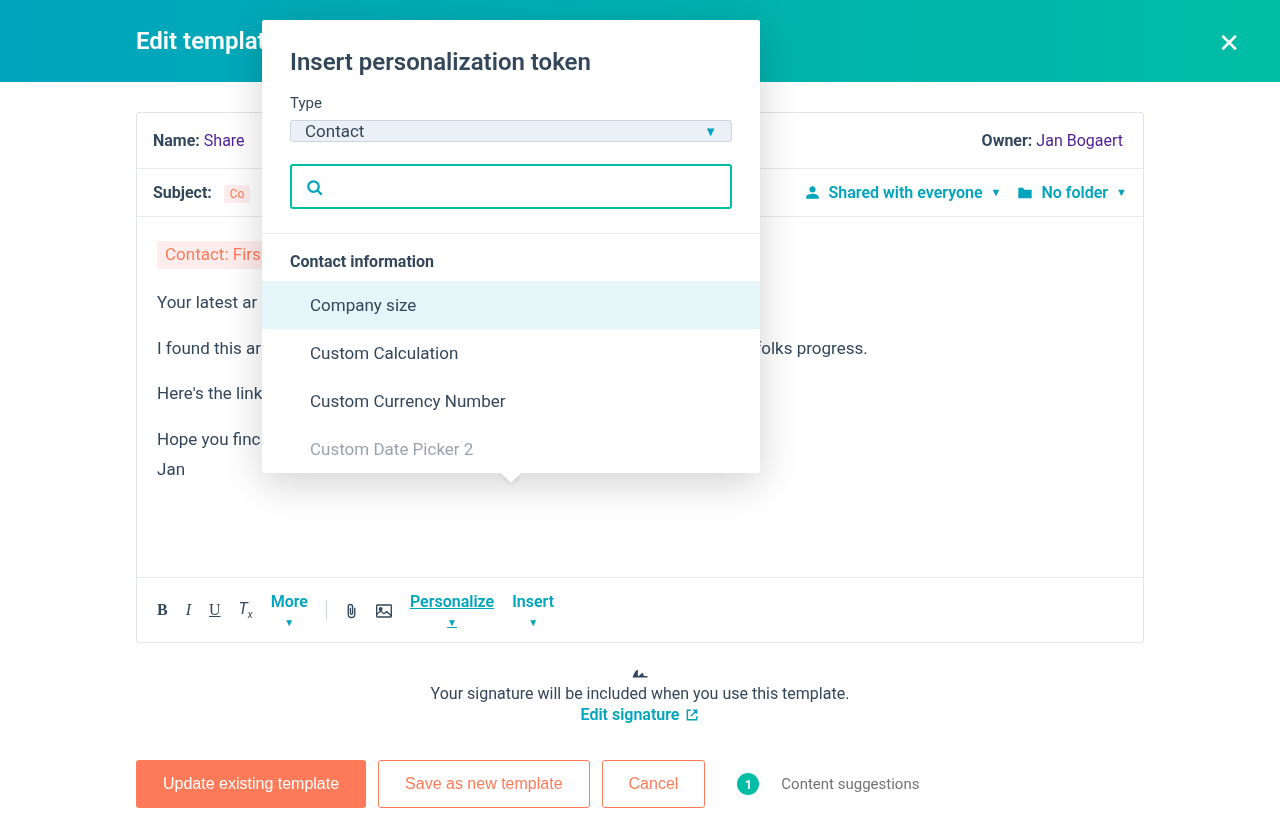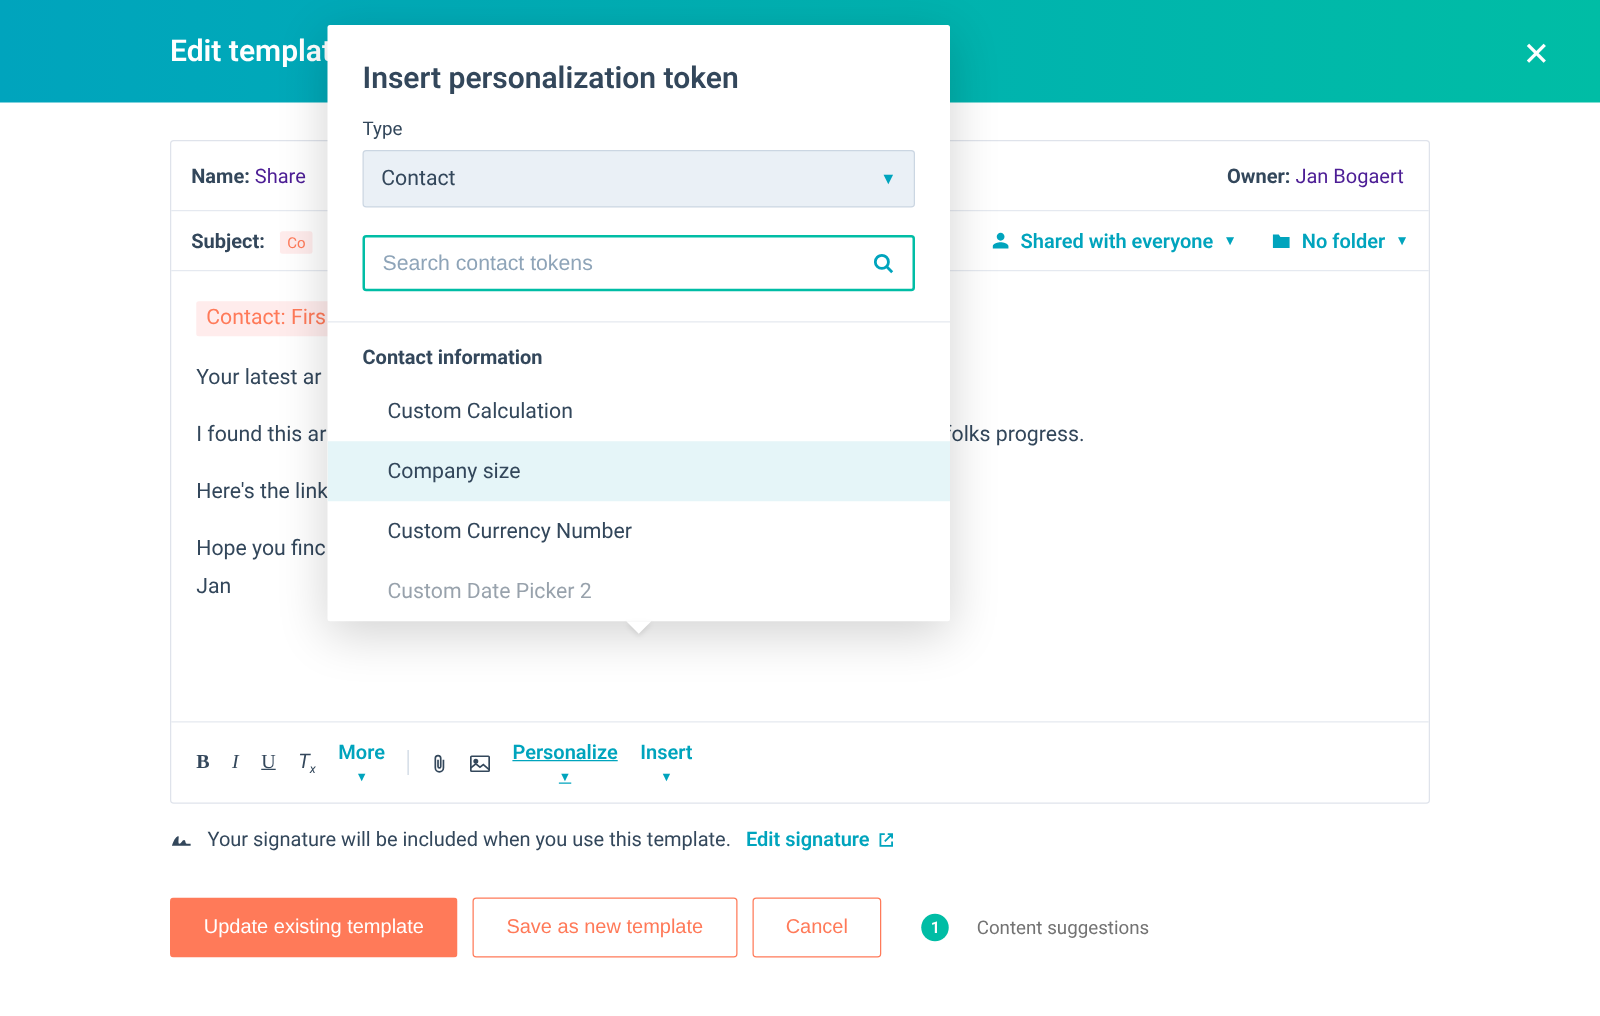--- a/index.html
+++ b/index.html
@@ -12,53 +12,53 @@
 .panel { margin: 30px 136px 0; border: 1px solid #dfe3eb; border-radius: 3px; background: #fff; }
 .row1 { display: flex; justify-content: space-between; padding: 18px 0; border-bottom: 1px solid #e5e9f0; }
 .row1 .left { padding-left: 16px; }
 .row1 .right { padding-right: 20px; }
 .label-strong { font-weight: 700; color: #33475b; }
 .label-val { color: #4c1d95; }
 .row2 { display: flex; justify-content: space-between; align-items: center; padding: 14px 16px; border-bottom: 1px solid #e5e9f0; }
 .token-pill { background: #ffecec; color: #ff7a59; padding: 2px 6px; border-radius: 2px; font-size: 12px; }
 .teal-link { color: #00a4bd; font-weight: 600; display: inline-flex; align-items: center; gap: 8px; cursor: pointer; }
 .teal-link .chev { font-size: 11px; color: #00a4bd; }
-.row2-right { display: flex; gap: 28px; justify-content: center; }
+.row2-right { display: flex; gap: 16px; justify-content: center; }
 
 .body-area { padding: 24px 20px 18px; color: #33475b; font-size: 17px; line-height: 1.4; min-height: 360px; }
 .body-area p { margin-bottom: 22px; }
 .token-pill2 { background: #ffecec; color: #ff7a59; padding: 2px 8px; border-radius: 2px; display: inline-block; }
 
 .toolbar { border-top: 1px solid #e5e9f0; padding: 14px 20px; display: flex; align-items: center; gap: 18px; color: #33475b; }
 .tb-btn { cursor: pointer; font-size: 16px; color: #33475b; }
 .tb-bold { font-weight: 800; font-family: Georgia, serif; }
 .tb-italic { font-style: italic; font-family: Georgia, serif; }
 .tb-under { text-decoration: underline; font-family: Georgia, serif; }
 .tb-tx { font-style: italic; position: relative; }
 .tb-sep { width: 1px; height: 20px; background: #cbd6e2; }
 .tb-teal { color: #00a4bd; font-weight: 600; display: inline-flex; align-items: center; gap: 6px; flex-direction: column; }
 .tb-teal.active { text-decoration: underline; }
 
-.sig-row { margin: 18px 136px 0; display: flex; align-items: center; gap: 12px; color: #33475b; font-size: 16px; }
+.sig-row { margin: 18px 136px 0; display: flex; align-items: center; gap: 2px; color: #33475b; font-size: 16px; flex-direction: column; }
 .sig-icon { font-size: 18px; }
 .sig-link { color: #00a4bd; font-weight: 600; cursor: pointer; display: inline-flex; align-items: center; gap: 6px; }
 
 .actions { margin: 36px 136px 0; display: flex; align-items: center; gap: 12px; }
 .btn { padding: 14px 26px; border-radius: 3px; font-size: 16px; font-weight: 500; cursor: pointer; border: 1px solid transparent; }
 .btn-primary { background: #ff7a59; color: #fff; }
 .btn-outline { background: #fff; color: #ff7a59; border-color: #ff7a59; }
 .badge { width: 22px; height: 22px; border-radius: 50%; background: #00bda5; color: #fff; display: inline-flex; align-items: center; justify-content: center; font-size: 13px; font-weight: 600; margin-left: 20px; }
 .suggestions { color: #737373; font-size: 15px; margin-left: 10px; }
 
 
 .popover { position: absolute; left: 262px; top: 20px; width: 498px; background: #fff; border-radius: 2px; box-shadow: 0 10px 40px rgba(0,0,0,0.18); z-index: 10; }
 .popover-inner { padding: 28px 28px 0; }
 .pop-title { font-size: 24px; font-weight: 600; color: #33475b; margin-bottom: 18px; }
 .pop-label { color: #33475b; font-size: 15px; margin-bottom: 8px; }
-.select { background: #eaf0f6; border: 1px solid #cbd6e2; border-radius: 3px; padding: 12px 14px; display: flex; justify-content: space-between; align-items: center; cursor: pointer; margin-bottom: 22px; }
+.select { background: #eaf0f6; border: 1px solid #cbd6e2; border-radius: 3px; padding: 0 14px; display: flex; justify-content: space-between; align-items: center; cursor: pointer; margin-bottom: 22px; }
 .select-val { color: #33475b; font-size: 17px; }
 .select-caret { color: #00a4bd; font-size: 13px; }
 .search-wrap { border: 2px solid #00bda5; border-radius: 3px; display: flex; align-items: center; padding: 10px 14px; margin-bottom: 6px; }
 .search-input { flex: 1; border: none; outline: none; font-size: 17px; color: #33475b; background: transparent; }
 .search-input::placeholder { color: #8ea4b8; }
 .search-icon { color: #00a4bd; font-size: 18px; }
 .pop-divider { height: 1px; background: #e5e9f0; margin: 24px -28px 0; }
 .group-title { font-weight: 700; color: #33475b; padding: 18px 28px 10px; font-size: 16px; }
 .options { max-height: 252px; overflow: hidden; }
 .option { padding: 14px 28px 14px 48px; color: #33475b; font-size: 17px; cursor: pointer; }
@@ -176,31 +176,30 @@
 
 <div class="popover">
   <div class="popover-inner">
     <div class="pop-title">Insert personalization token</div>
     <div class="pop-label">Type</div>
     <div class="select">
       <span class="select-val">Contact</span>
       <span class="select-caret">▼</span>
     </div>
     <div class="search-wrap">
-      <input class="search-input" placeholder="Search contact tokens" style="">
       <span class="search-icon">
         <svg width="18" height="18" viewBox="0 0 24 24" fill="none" stroke="#00a4bd" stroke-width="3">
             <circle cx="10" cy="10" r="7"></circle>
             <path d="M21 21l-6-6"></path>
           </svg>
       </span>
     </div>
     <div class="pop-divider"></div>
   </div>
   <div class="group-title">Contact information</div>
   <div class="options">
+    <div class="option hl">Company size</div>
     <div class="option">Custom Calculation</div>
-    <div class="option hl">Company size</div>
     <div class="option">Custom Currency Number</div>
     <div class="option" style="opacity:0.5">Custom Date Picker 2</div>
   </div>
   <div class="pop-arrow"></div>
 </div>
 
 </body></html>

